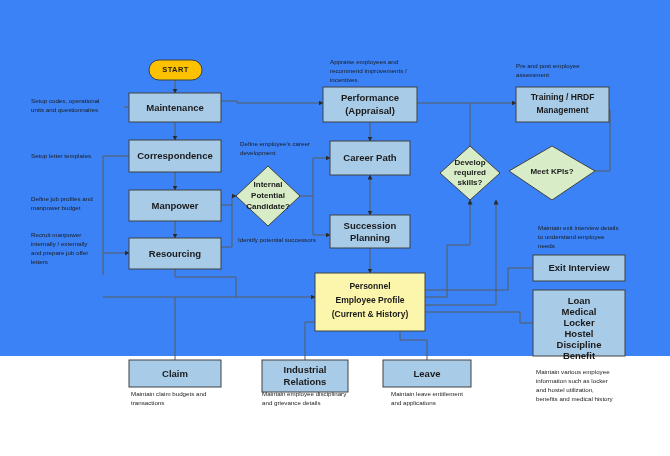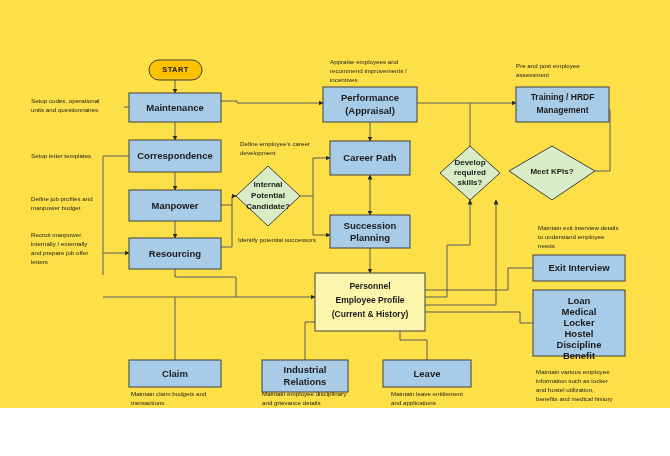--- a/index.html
+++ b/index.html
@@ -9,22 +9,22 @@
   }
   body {
     width: 670px;
     height: 456px;
     font-family: "Liberation Sans", sans-serif;
     overflow: hidden;
   }
   #canvas {
     position: relative;
     width: 670px;
-    height: 408px;
-    background: #fde047;
+    height: 356px;
+    background: #3b82f6;
   }
   svg#flow {
     position: absolute;
     left: 0;
     top: 0;
     width: 670px;
     height: 456px;
   }
   .node-label {
     font-family: "Liberation Sans", sans-serif;

